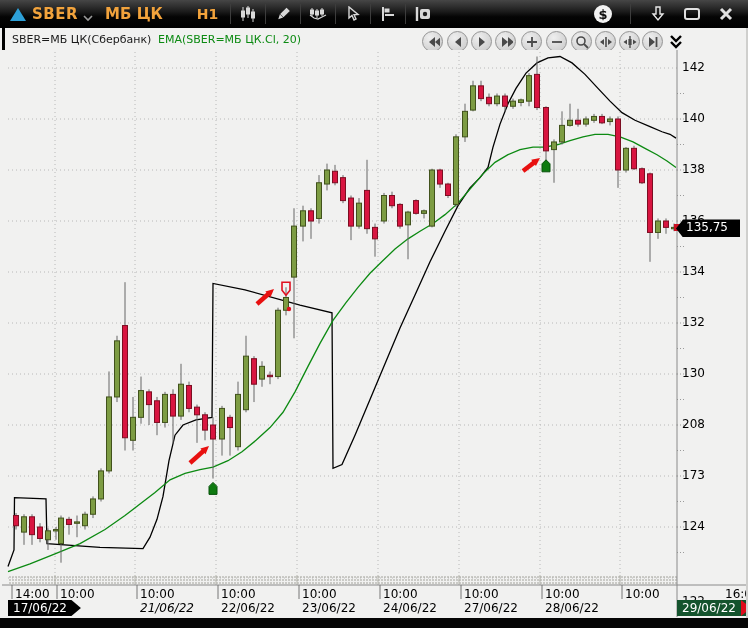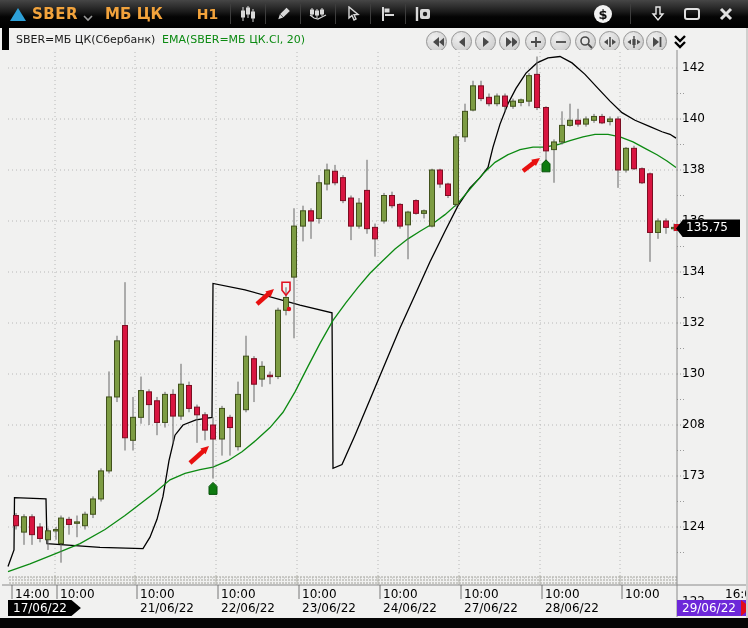--- a/index.html
+++ b/index.html
@@ -12,40 +12,40 @@
     border-bottom:13px solid #2da0d8;margin:0 6px 0 4px;}
   .tb-symbol{color:#f2a33c;font-weight:bold;font-size:15px;letter-spacing:.5px;}
   .tb-caret{margin:4px 4px 0 5px;}
   .tb-board{color:#f2a33c;font-weight:bold;font-size:15px;margin-left:8px;}
   .tb-tf{color:#f2a33c;font-weight:bold;font-size:14px;margin-left:34px;}
   .tb-sep{width:1px;height:20px;background:#3d3d3d;margin:0 5px;}
   .tb-icon{width:24px;height:22px;display:flex;align-items:center;justify-content:center;cursor:pointer;}
   .tb-right{margin-left:auto;display:flex;align-items:center;gap:10px;padding-right:4px;}
   
   .chart-header{position:absolute;left:2px;top:28px;width:744px;height:22px;background:#f1f1f0;
-    border-left:7px solid #000000;box-sizing:border-box;}
+    border-left:3px solid #000000;box-sizing:border-box;}
   .hdr-series{position:absolute;left:7px;top:5px;font-size:11px;color:#1a1a1a;white-space:pre;}
   .hdr-ind{position:absolute;left:153px;top:5px;font-size:11px;color:#0c8a12;white-space:pre;text-align:right;}
   .navbtns{position:absolute;top:3px;left:416px;height:22px;}
   .navbtn{position:absolute;width:21px;height:21px;border-radius:50%;
     background:radial-gradient(circle at 35% 30%,#efefef,#c7c7c7);border:1px solid #949494;
     box-sizing:border-box;display:flex;align-items:center;justify-content:center;cursor:pointer;}
   .collapse-btn{position:absolute;width:16px;height:20px;display:flex;flex-direction:column;
     align-items:center;justify-content:center;cursor:pointer;}
   
   #chart-svg{position:absolute;left:0;top:0;}
   .ylab{position:absolute;font-size:12px;color:#000;}
   .tlab{position:absolute;font-size:12px;color:#000;}
   .dlab{position:absolute;font-size:12px;color:#000;}
   .price-tag{position:absolute;left:676px;height:16px;background:#000;color:#fff;font-size:12px;
     padding:0 6px 2px 10px;line-height:16px;clip-path:polygon(0 50%,11% 0,100% 0,100% 100%,11% 100%);}
   .red-tick{position:absolute;width:6px;height:7px;background:#cc1022;}
   .date-tag-start{position:absolute;background:#000;color:#fff;font-size:12px;height:16px;line-height:16px;
     padding:0 14px 0 5px;clip-path:polygon(0 0,87% 0,100% 50%,87% 100%,0 100%);}
-  .date-tag-end{position:absolute;background:#6d28d9;color:#fff;font-size:12px;height:16px;line-height:16px;padding:0 3px 0 5px;}
+  .date-tag-end{position:absolute;background:#14532d;color:#fff;font-size:12px;height:16px;line-height:16px;padding:0 3px 0 5px;}
   .red-arrow-out{position:absolute;width:0;height:0;border-top:8px solid transparent;border-bottom:8px solid transparent;
     border-left:10px solid #e00b1c;}
   .footer-bar{position:absolute;left:0;top:618px;width:748px;height:10px;background:#050505;}
   .frame-r{position:absolute;right:0;top:28px;width:2px;height:590px;background:#cfcfcd;}
 </style>
 </head>
 <body>
 
 <div class="titlebar">
   <div class="logo-tri"></div>
@@ -627,21 +627,21 @@
     <div class="ylab" style="left:682px;top:264px;">134</div>
     <div class="ylab" style="left:682px;top:315px;">132</div>
     <div class="ylab" style="left:682px;top:366px;">130</div>
     <div class="ylab" style="left:682px;top:417px;">208</div>
     <div class="ylab" style="left:682px;top:468px;">173</div>
     <div class="ylab" style="left:682px;top:519px;">124</div>
     <div class="ylab" style="left:682px;top:594px;">122</div>
     <div class="tlab" style="left:15px;top:587px;">14:00</div>
     <div class="tlab" style="left:60px;top:587px;">10:00</div>
     <div class="tlab" style="left:140px;top:587px;">10:00</div>
-    <div class="dlab" style="left:140px;top:601px;">21/06/22</div>
+    <div class="dlab" style="left:140px;top:601px;font-style:italic;">21/06/22</div>
     <div class="tlab" style="left:221px;top:587px;">10:00</div>
     <div class="dlab" style="left:221px;top:601px;">22/06/22</div>
     <div class="tlab" style="left:302px;top:587px;">10:00</div>
     <div class="dlab" style="left:302px;top:601px;">23/06/22</div>
     <div class="tlab" style="left:383px;top:587px;">10:00</div>
     <div class="dlab" style="left:383px;top:601px;">24/06/22</div>
     <div class="tlab" style="left:464px;top:587px;">10:00</div>
     <div class="dlab" style="left:464px;top:601px;">27/06/22</div>
     <div class="tlab" style="left:545px;top:587px;">10:00</div>
     <div class="dlab" style="left:545px;top:601px;">28/06/22</div>

